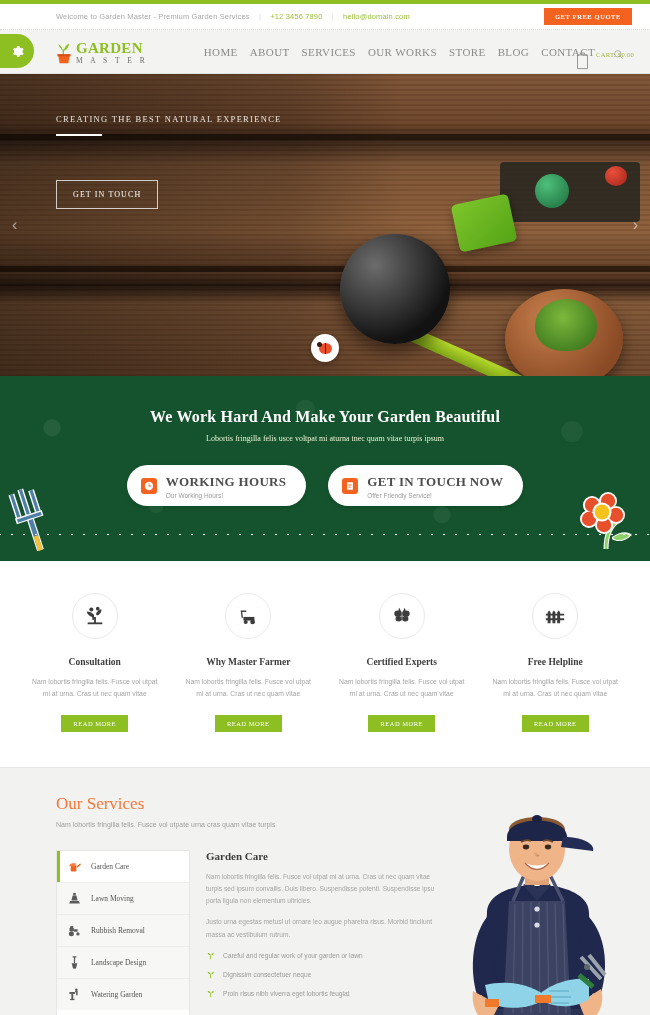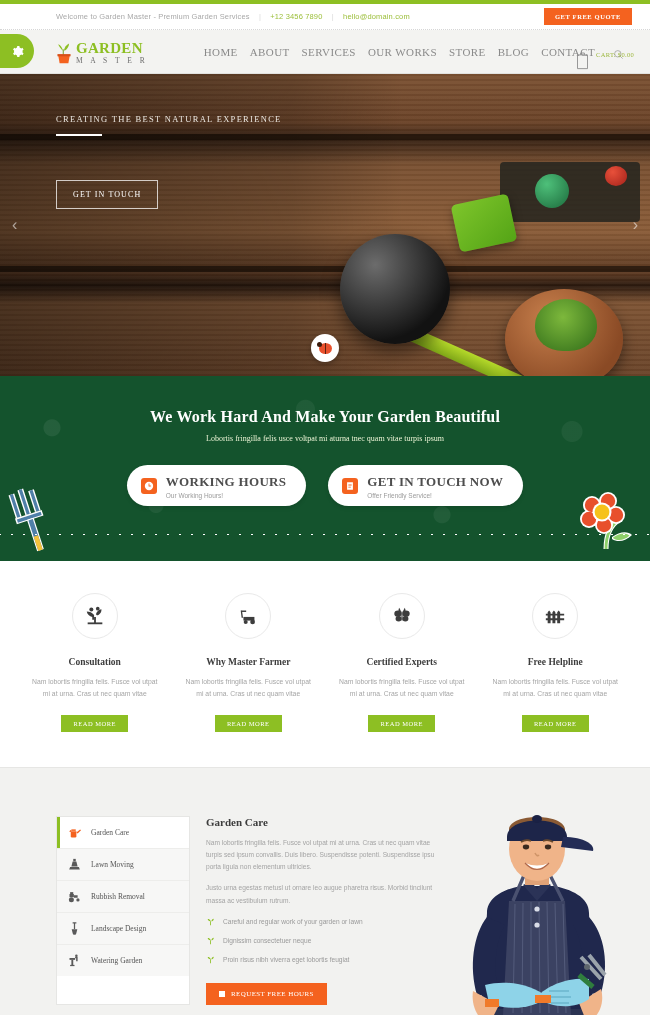--- a/index.html
+++ b/index.html
@@ -500,20 +500,24 @@
             <path d="M2 9.5h20v2H2zM2 14.5h20v2H2z"></path>
           </svg>
       </div>
       <div class="f-title">Free Helpline</div>
       <div class="f-desc">Nam lobortis fringilla felis. Fusce vol utpat mi at urna. Cras ut nec quam vitae</div>
       <button class="f-btn">READ MORE</button>
     </div>
   </div>
 
   <div class="services">
+    <div class="svc-head">
+      <h2 class="svc-title">Our Services</h2>
+      <div class="svc-sub">Nam lobortis fringilla felis. Fusce vol utpate urna cras quam vitae turpis</div>
+    </div>
 
     <div class="svc-body">
 
       <div class="svc-tabs">
         <div class="svc-tab active">
           <svg viewBox="0 0 24 24">
               <path d="M6 10h9v8a2 2 0 01-2 2H8a2 2 0 01-2-2z"></path>
               <path d="M15 12l6-5 1.4 1.4-5.4 5.2z"></path>
               <path d="M4 11c0-2 1.5-3 3-3v2c-.8 0-1 .5-1 1z"></path>
               <rect x="7" y="7" width="7" height="2.4"></rect>

